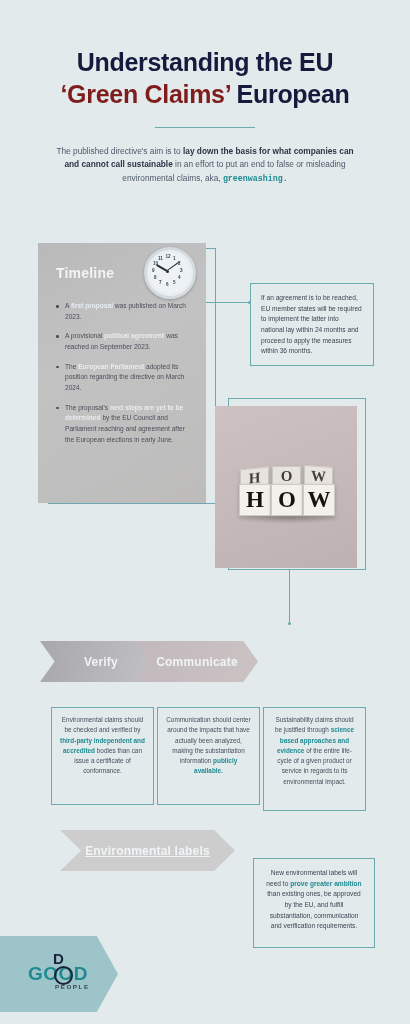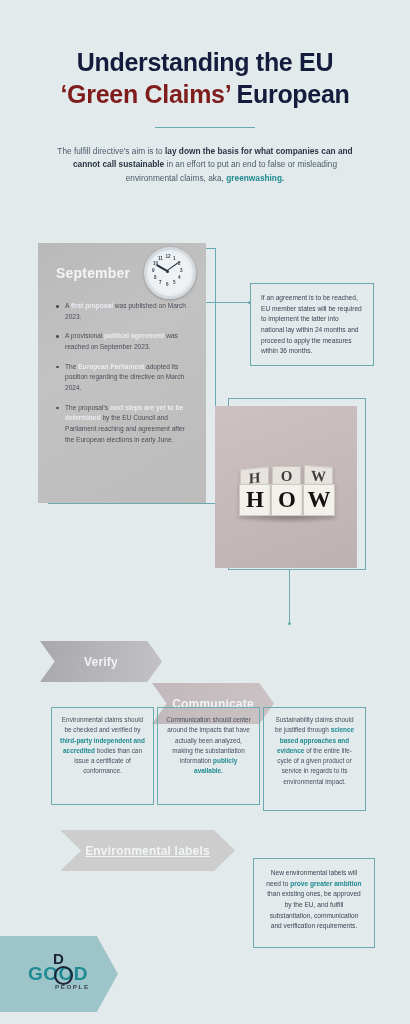--- a/index.html
+++ b/index.html
@@ -21,21 +21,21 @@
   .title .teal{color:#7f1d1d;}
   .rule{
     position:absolute;left:155px;top:127px;width:100px;height:1px;
     background:#6aaab0;
   }
   .intro{
     position:absolute;left:50px;top:145px;width:310px;text-align:center;
     font-size:8.3px;line-height:1.62;color:#4d5a6b;
   }
   .intro b{color:#2b3445;font-weight:bold;}
-  .intro .teal{color:#1f8a92;font-weight:bold;}
+  .intro .teal{color:#1f8a92;font-weight:bold;font-family:Liberation Mono, monospace;}
 
   
   .frame{position:absolute;border:1px solid #6aaab0;box-sizing:border-box;}
   .vline{position:absolute;background:#6aaab0;width:1px;}
   .hline{position:absolute;background:#6aaab0;height:1px;}
   .dot{position:absolute;width:3px;height:3px;background:#6aaab0;border-radius:50%;}
 
   
   .tl-frame{left:48px;top:248px;width:168px;height:256px;}
   .tl-card{
@@ -98,21 +98,21 @@
   }
 
   
   .chev{
     position:absolute;height:41px;
     display:flex;align-items:center;justify-content:center;
     color:#f1f4f6;font-weight:bold;font-size:12px;letter-spacing:.2px;
     clip-path:polygon(0 0,88% 0,100% 50%,88% 100%,0 100%,12% 50%);
   }
   .chev1{left:40px;top:641px;width:122px;background:linear-gradient(100deg,#a8a8ab,#c3c1c3);}
-  .chev2{left:152px;top:641px;width:122px;background:linear-gradient(100deg,#c2b9bc,#cbc2c4);margin-top:42px;}
+  .chev2{left:136px;top:641px;width:122px;background:linear-gradient(100deg,#c2b9bc,#cbc2c4);}
   .chev3{left:240px;top:641px;width:132px;background:linear-gradient(100deg,#c9bcbb,#cdbfbd);}
   .chev-lab{left:60px;top:830px;width:175px;background:#cdcdcd;text-decoration:underline;}
 
   
   .ibox{
     position:absolute;top:707px;width:103px;height:98px;box-sizing:border-box;
     border:1px solid #6aaab0;padding:7px 8px 0 8px;text-align:center;
     font-size:6.4px;line-height:1.6;color:#46505f;
   }
   .ibox b{color:#1f8a92;font-weight:bold;}
@@ -152,29 +152,29 @@
 
 <div class="page">
 
   <div class="title">
     <div>Understanding the EU</div>
     <div><span class="teal">‘Green Claims’</span><span> European</span></div>
   </div>
   <div class="rule"></div>
 
   <div class="intro">
-    <span>The fulfill directive's aim is to </span><b>lay down the basis for what companies can and cannot call sustainable</b><span> in an effort to put an end to false or misleading environmental claims, aka, </span><span class="teal">greenwashing.</span>
+    <span>The published directive's aim is to </span><b>lay down the basis for what companies can and cannot call sustainable</b><span> in an effort to put an end to false or misleading environmental claims, aka, </span><span class="teal">greenwashing.</span>
   </div>
 
   <div class="frame tl-frame"></div>
   <div class="hline" style="left:189px;top:302px;width:62px;"></div>
   <div class="dot" style="left:248px;top:301px;"></div>
 
   <div class="tl-card">
-    <div class="tl-head">September</div>
+    <div class="tl-head">Timeline</div>
 
     <div class="clock">
       <div class="face"></div>
       <div class="num" style="left:18.5px;top:4px;">12</div>
       <div class="num" style="left:26px;top:6px;">1</div>
       <div class="num" style="left:31px;top:11px;">2</div>
       <div class="num" style="left:33px;top:18px;">3</div>
       <div class="num" style="left:31px;top:25px;">4</div>
       <div class="num" style="left:26px;top:30px;">5</div>
       <div class="num" style="left:19px;top:32px;">6</div>

